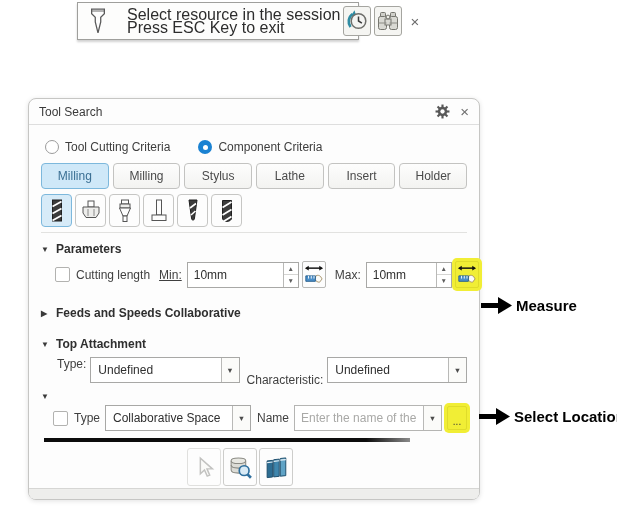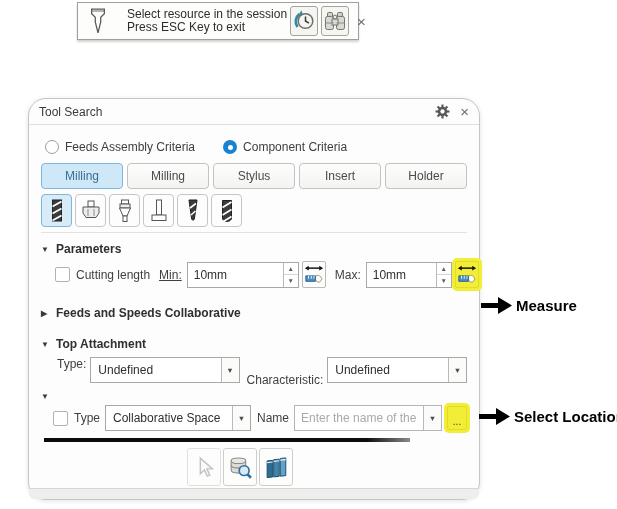--- a/index.html
+++ b/index.html
@@ -7,28 +7,28 @@
     font-family:"Liberation Sans", sans-serif; font-size:12px; color:#3c3c3c; }
   .stage { position:relative; width:617px; height:509px; overflow:hidden; background:#fff; }
 
   
   .tooltip-bar { position:absolute; left:77px; top:2px; width:282px; height:38px;
     background:#fdfdfc; border:1px solid #9f9f9c; box-shadow:0 2px 2px rgba(0,0,0,.18);
     display:flex; align-items:center; padding:0 6px; }
   .tt-probe { width:20px; height:30px; margin:0 4px 0 4px; flex:0 0 auto; }
   .tt-sep { width:1px; height:28px; background:#c4c4c0; margin:0 4px; }
   .tt-sep2 { width:1px; height:28px; background:#dcdcda; margin-right:7px; }
-  .tt-text { flex:1; line-height:13px; font-size:12px; color:#2d2d2d; white-space:nowrap; }
+  .tt-text { flex:1; line-height:13px; font-size:16px; color:#2d2d2d; white-space:nowrap; }
   .tt-btn { width:28px; height:30px; border:1px solid #a5a5a0; border-radius:3px; background:#f5f5f2;
     display:flex; align-items:center; justify-content:center; margin-left:3px; flex:0 0 auto; }
   .tt-close { font-size:15px; color:#6b6b6b; margin:0 4px 0 8px; line-height:1; }
 
   
   .dialog { position:absolute; left:28px; top:98px; width:452px; height:402px;
-    background:#fdfdfd; border:1px solid #c6c6c4; border-radius:18px;
+    background:#fdfdfd; border:1px solid #c6c6c4; border-radius:8px;
     box-shadow:0 1px 5px rgba(0,0,0,.12); }
   .titlebar { height:26px; display:flex; align-items:center; padding:0 10px;
     border-bottom:1px solid #dedede; }
   .titlebar .title { flex:1; font-size:12px; color:#3a3a3a; }
   .titlebar .gear { width:15px; height:15px; margin-right:10px; }
   .titlebar .close { font-size:15px; color:#6f6f6f; line-height:1; }
 
   .content { padding:0 12px; position:relative; }
 
   .radio-row { margin-top:15px; display:flex; align-items:center; gap:28px; padding-left:4px; }
@@ -165,32 +165,33 @@
         <circle cx="7" cy="7" r="2" fill="#fdfdfd"></circle>
       </svg>
       <span class="close">×</span>
     </div>
 
     <div class="content">
 
       <div class="radio-row">
         <div class="radio-item">
           <span class="radio"></span>
-          <span class="radio-label">Feeds Assembly Criteria</span>
+          <span class="radio-label">Tool Cutting Criteria</span>
         </div>
         <div class="radio-item">
           <span class="radio checked"></span>
           <span class="radio-label">Component Criteria</span>
         </div>
       </div>
 
       <div class="tabs">
         <div class="tab selected">Milling</div>
         <div class="tab">Milling</div>
         <div class="tab">Stylus</div>
+        <div class="tab">Lathe</div>
         <div class="tab">Insert</div>
         <div class="tab">Holder</div>
       </div>
 
       <div class="toolbtns">
         <div class="toolbtn selected">
           <svg viewBox="0 0 22 26">
             <rect x="6.5" y="2" width="9" height="21" fill="#3c3c3c" stroke="#1f1f1f"></rect>
             <path d="M6.5 8.5 L15.5 3.5 M6.5 15.5 L15.5 10.5 M6.5 22.5 L15.5 17.5" stroke="#fff" stroke-width="1.8"></path>
           </svg>

